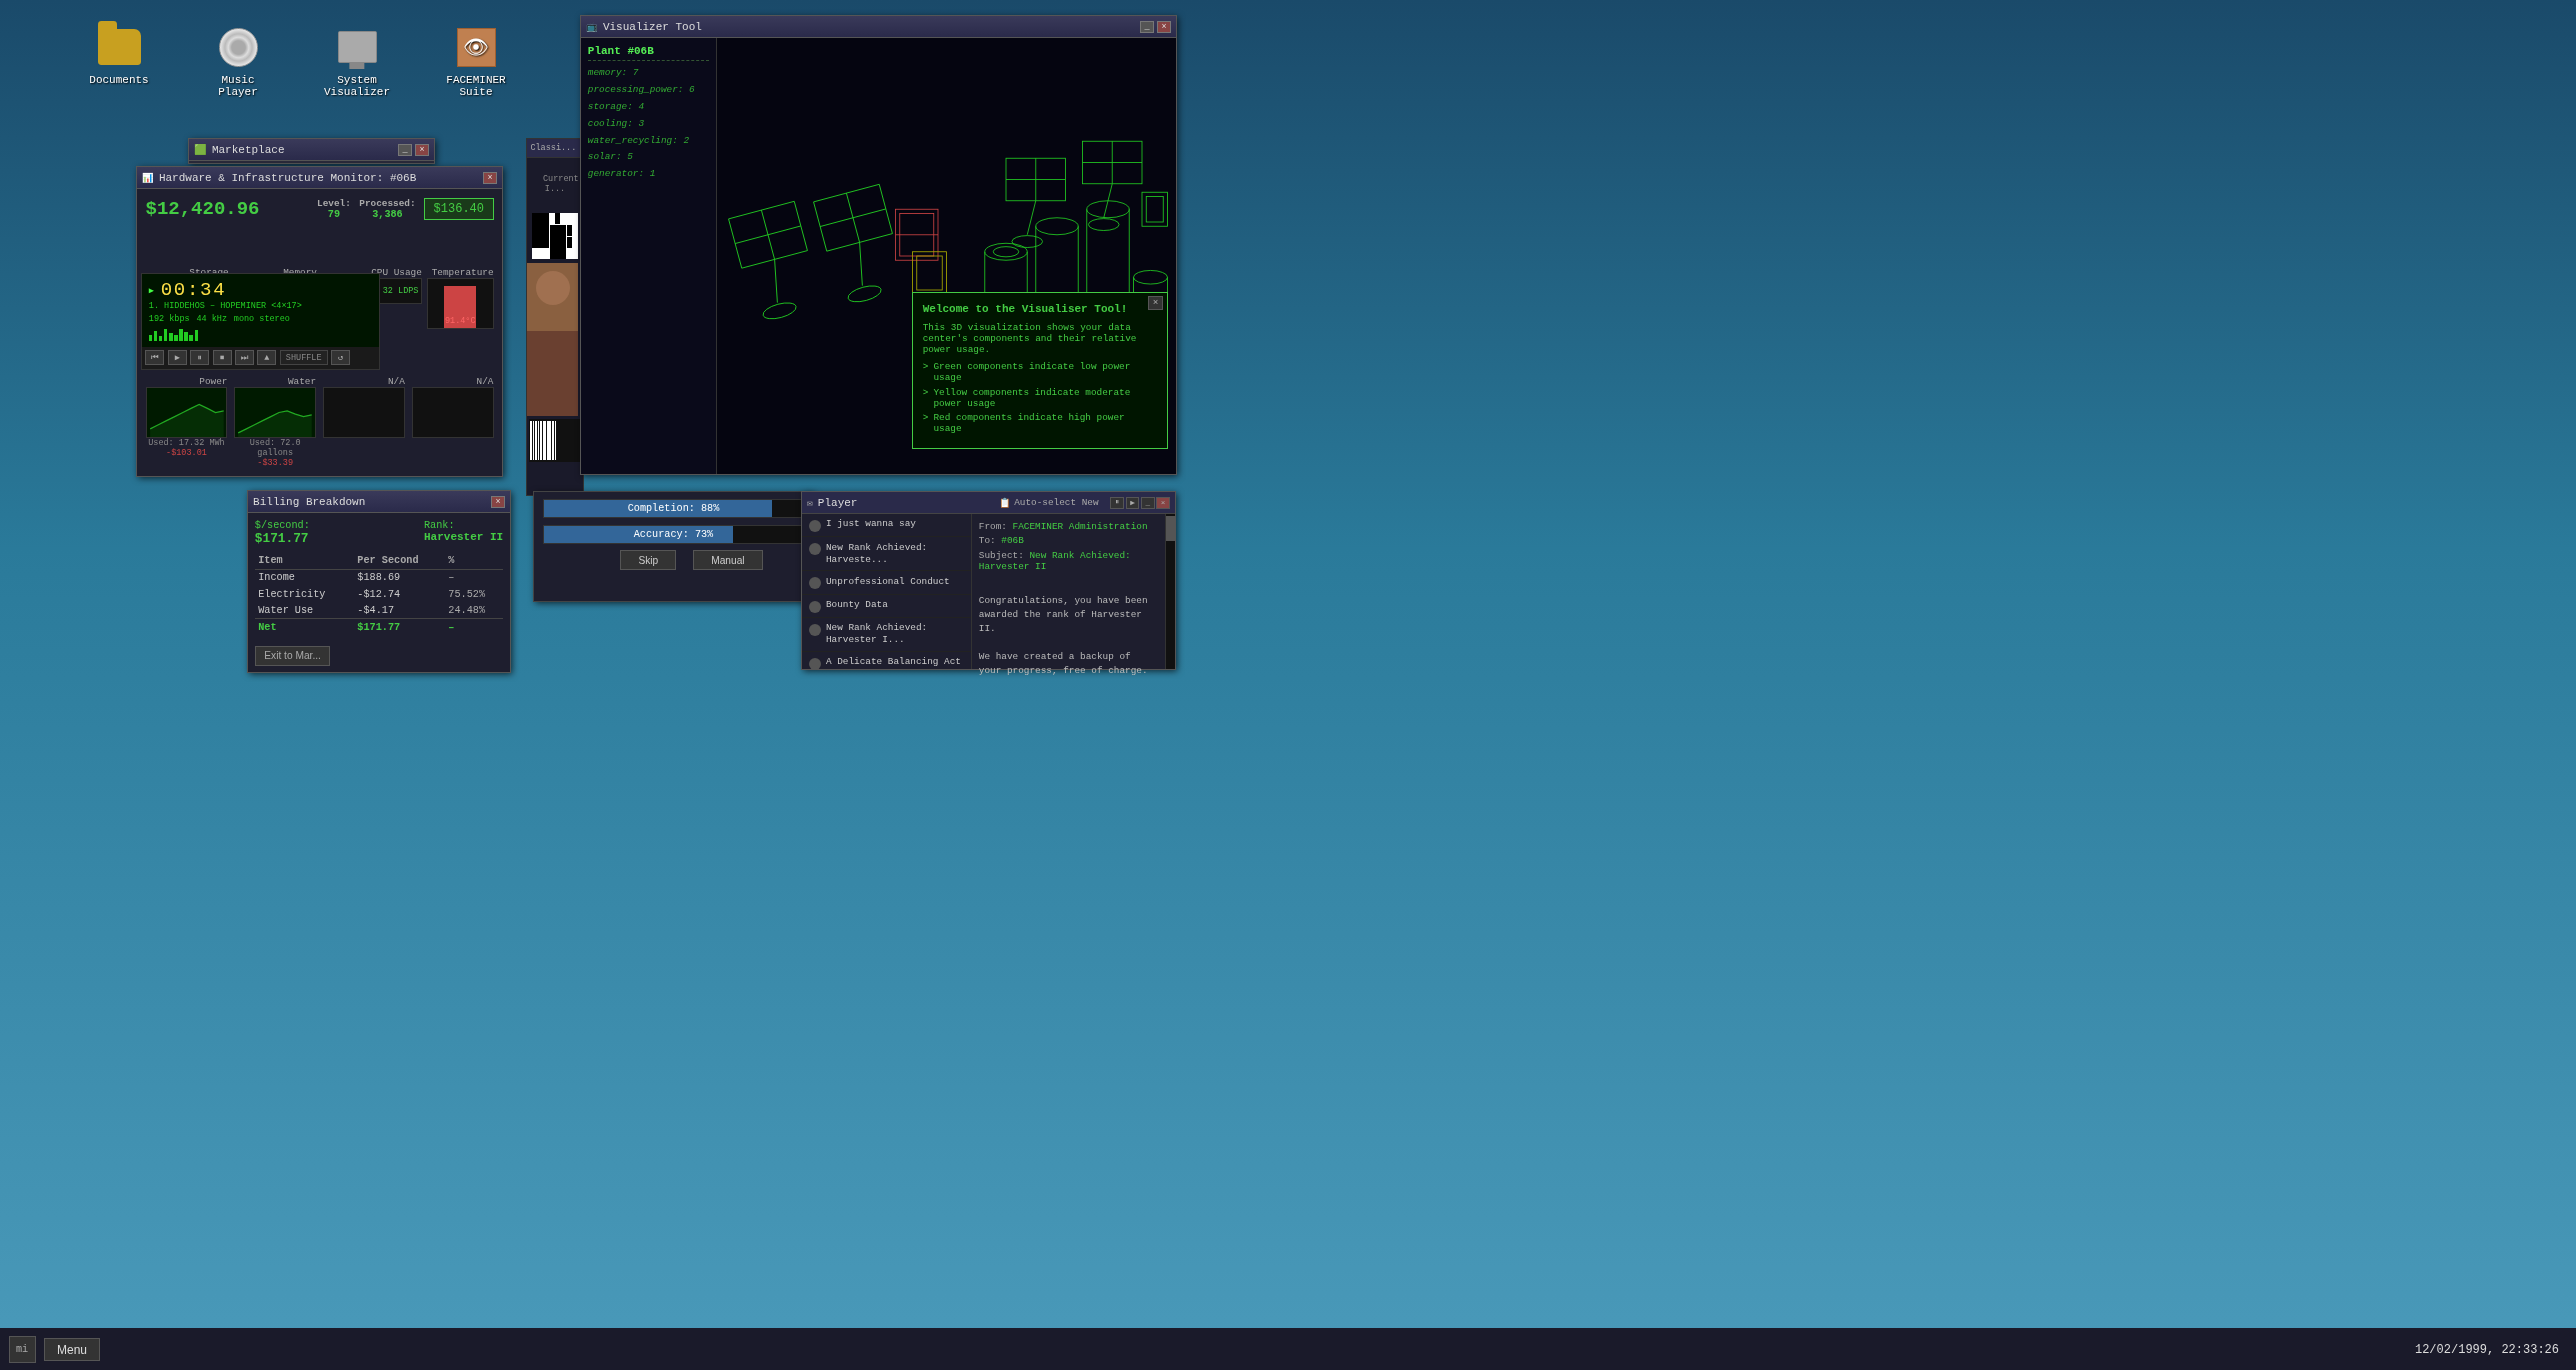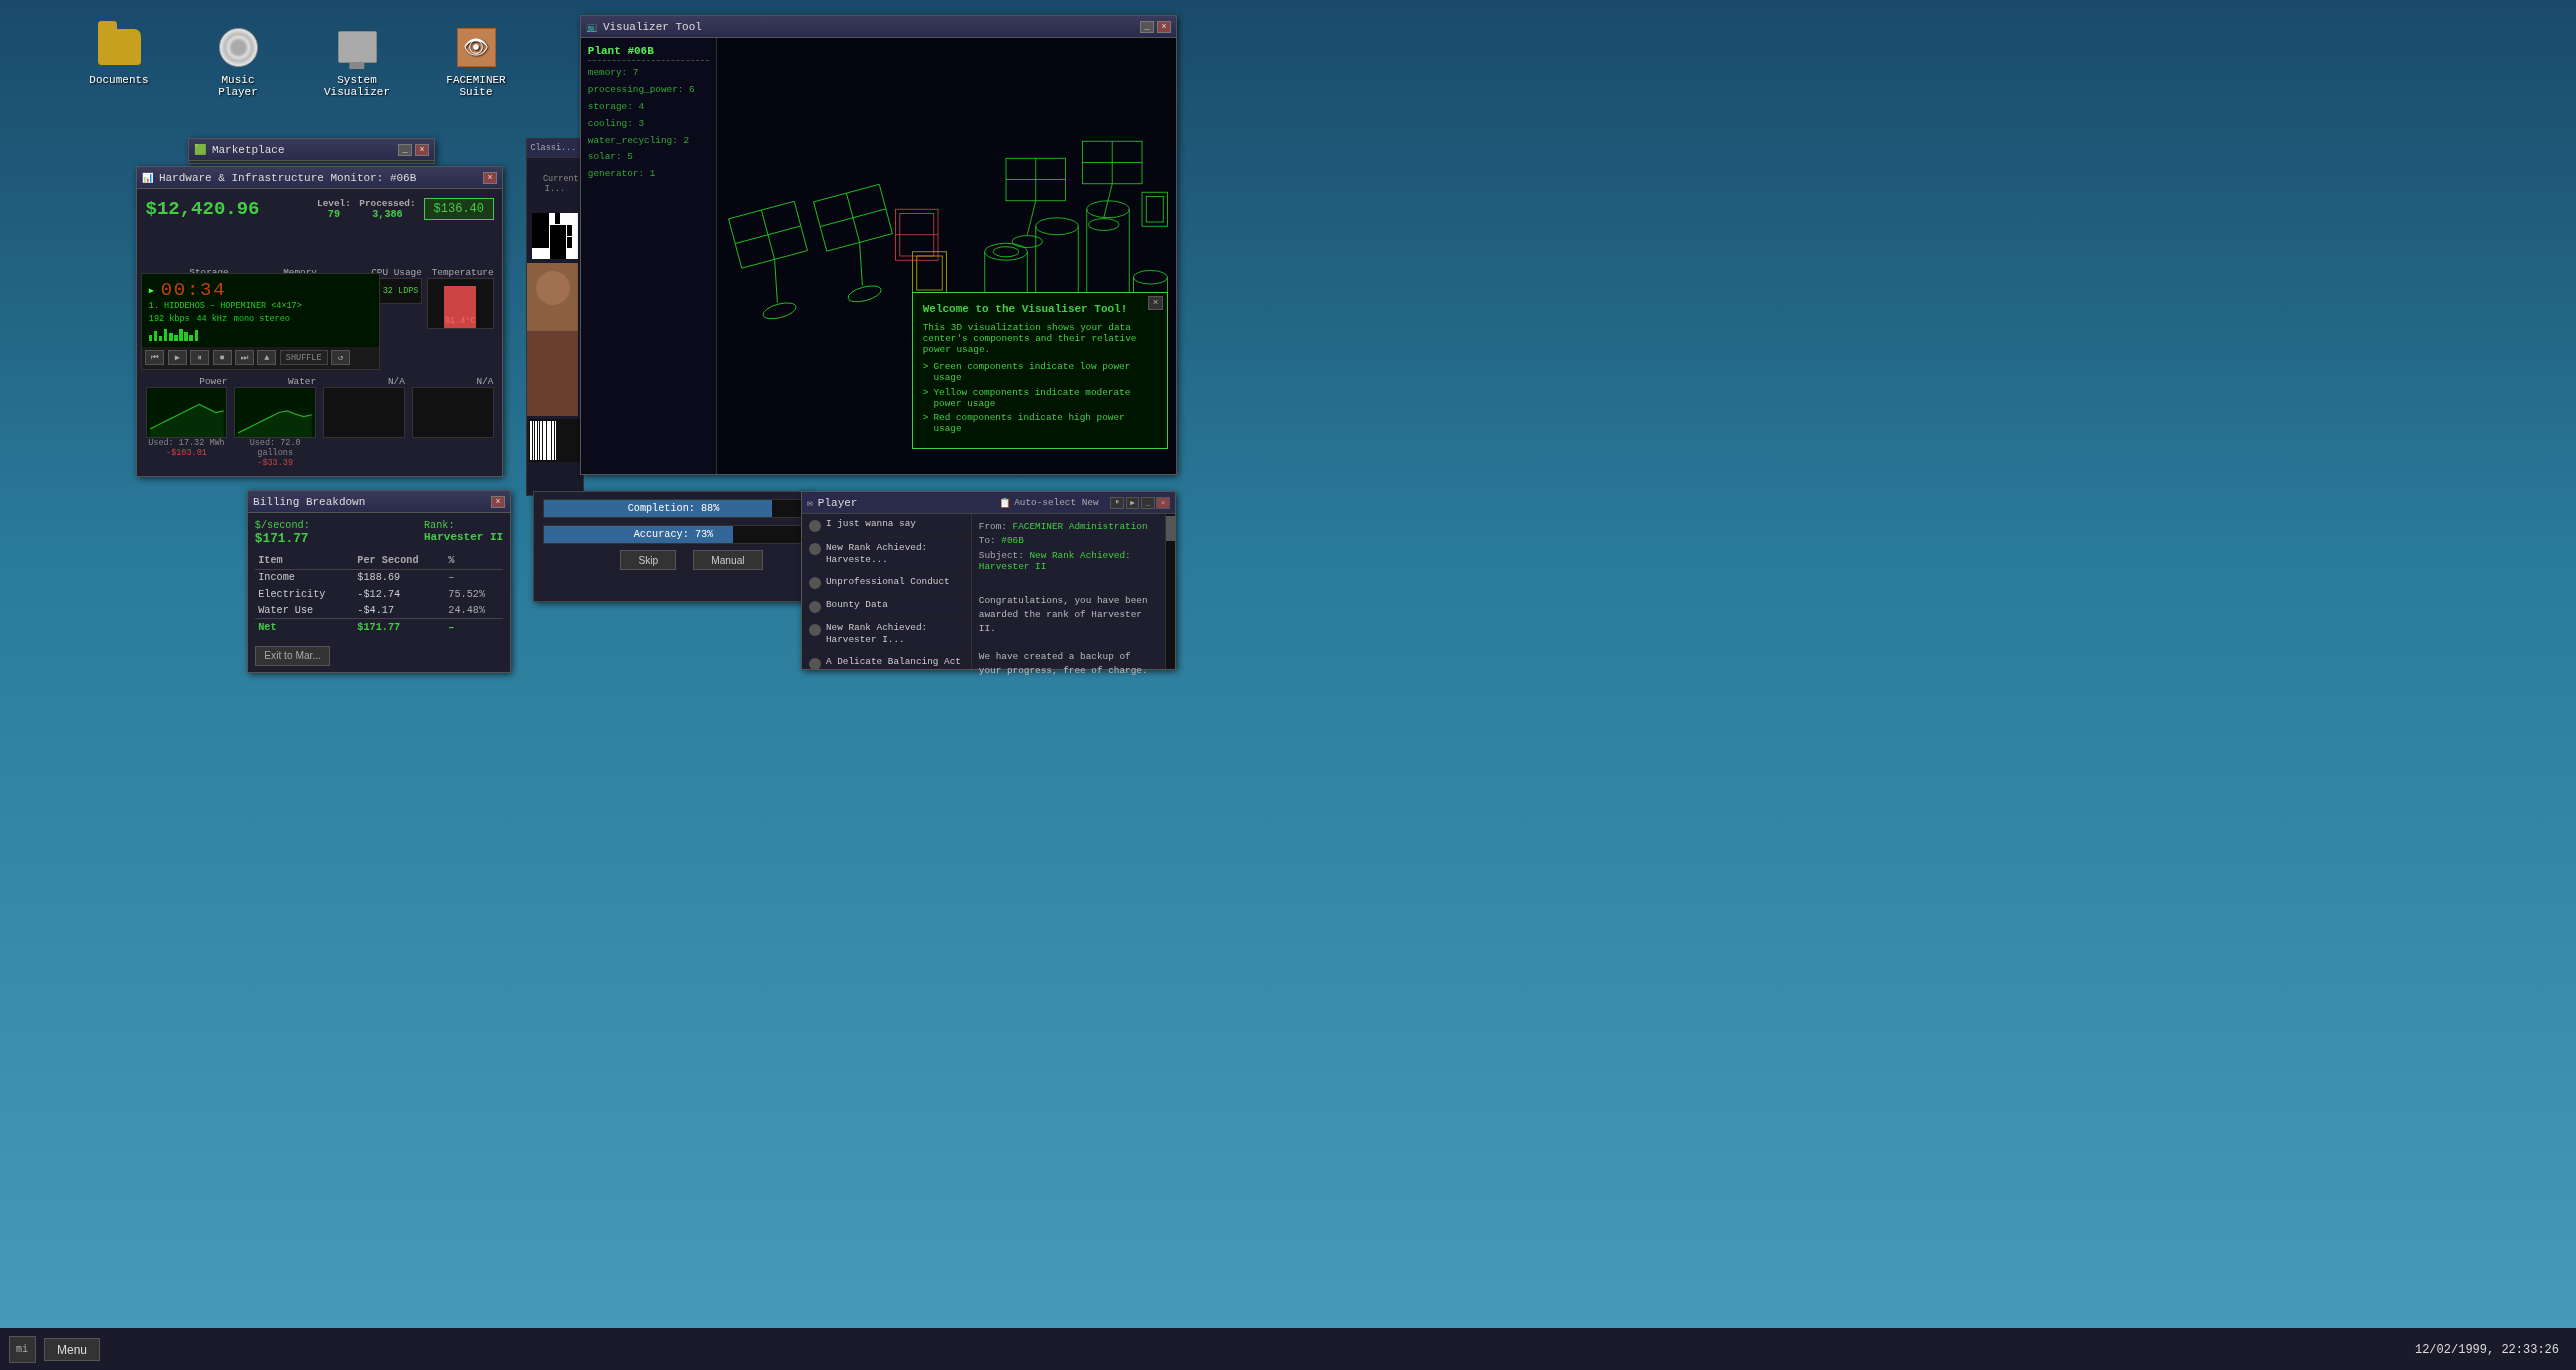--- a/index.html
+++ b/index.html
@@ -198,21 +198,21 @@
       border: 1.7px solid #333;
     }
     .player-display {
       background: #001500;
       color: #44ff44;
       font-size: 11px;
       padding: 5.1px 6.8px;
     }
     .player-time {
       font-size: 19px;
-      color: #c2410c;
+      color: #fde047;
       letter-spacing: 1.7px;
     }
     .player-track {
       font-size: 8.5px;
       color: #22cc22;
     }
     .player-bitrate {
       font-size: 8.5px;
       color: #22cc22;
     }
@@ -509,20 +509,21 @@
       width: 10.2px;
       background: #111;
       border-left: 0.9px solid #333;
     }
 
     .viz-plant-info {
       line-height: 1.8;
     }
     .viz-plant-info div {
       color: #33aa33;
+      font-style: italic;
     }
     .viz-plant-title {
       color: #55ee55;
       font-size: 11px;
       font-weight: bold;
       margin-bottom: 3.4px;
     }
     .hw-top-stat {
       text-align: center;
       font-size: 10.2px;

